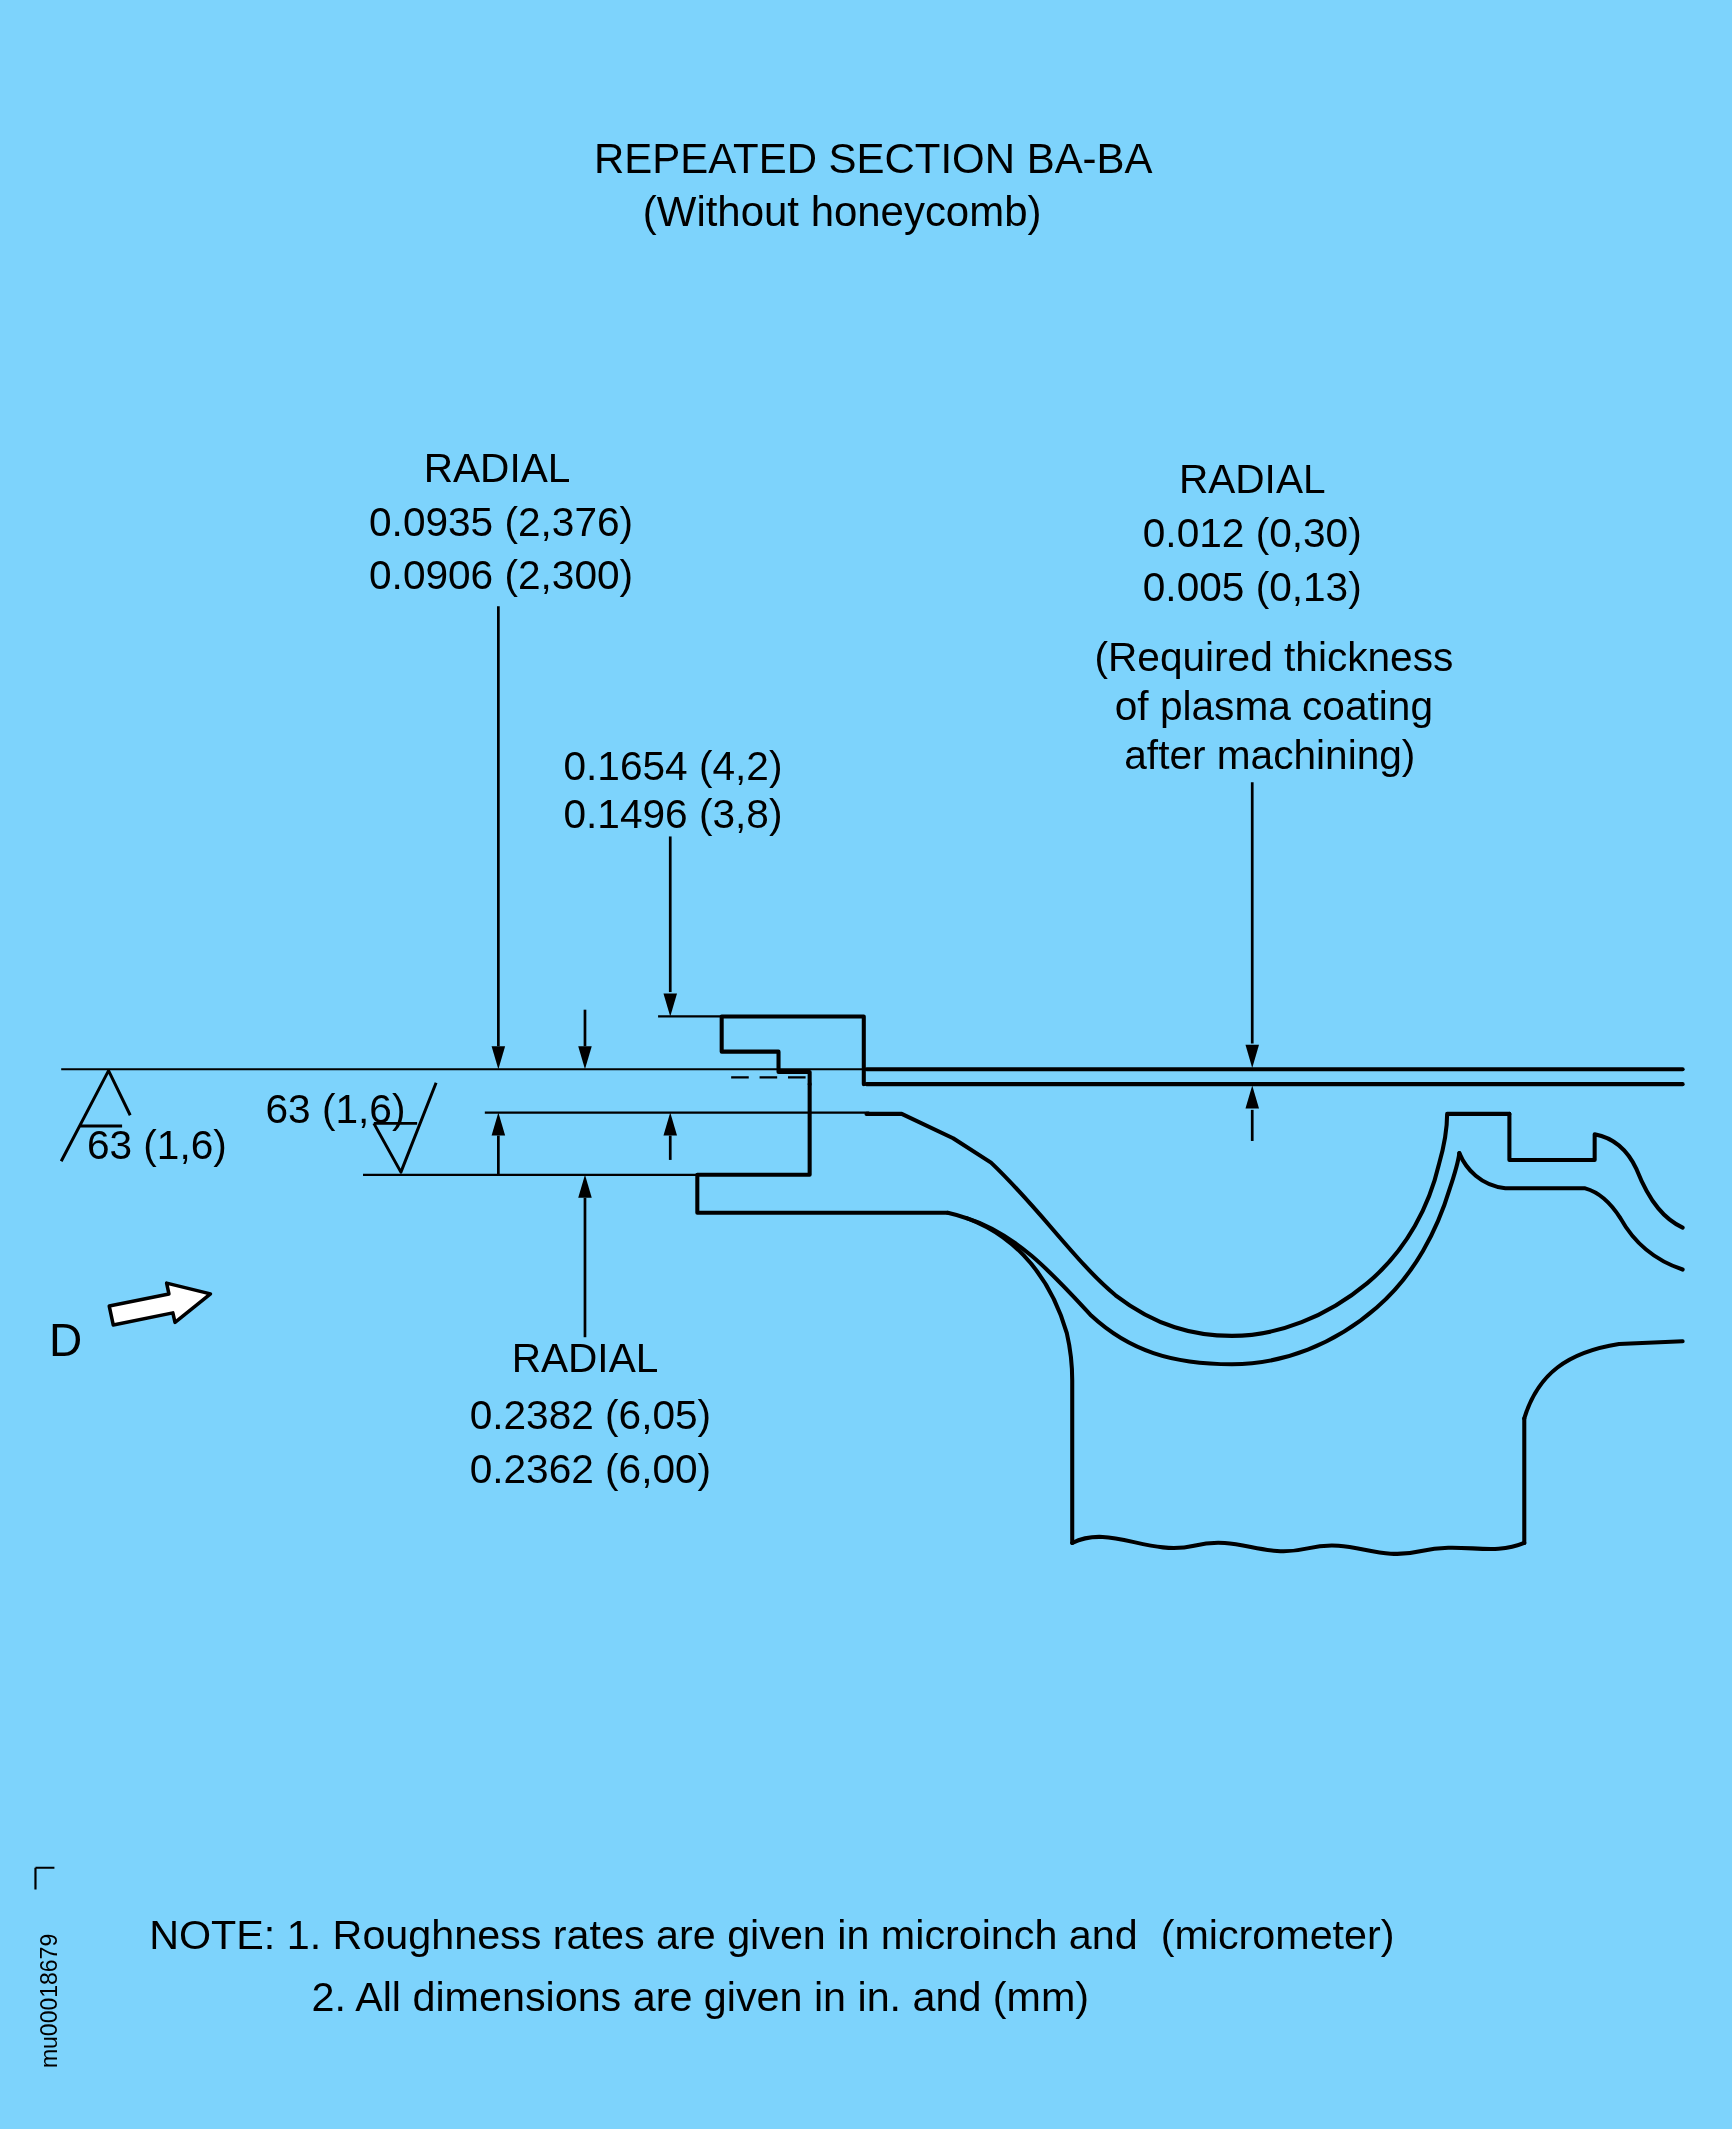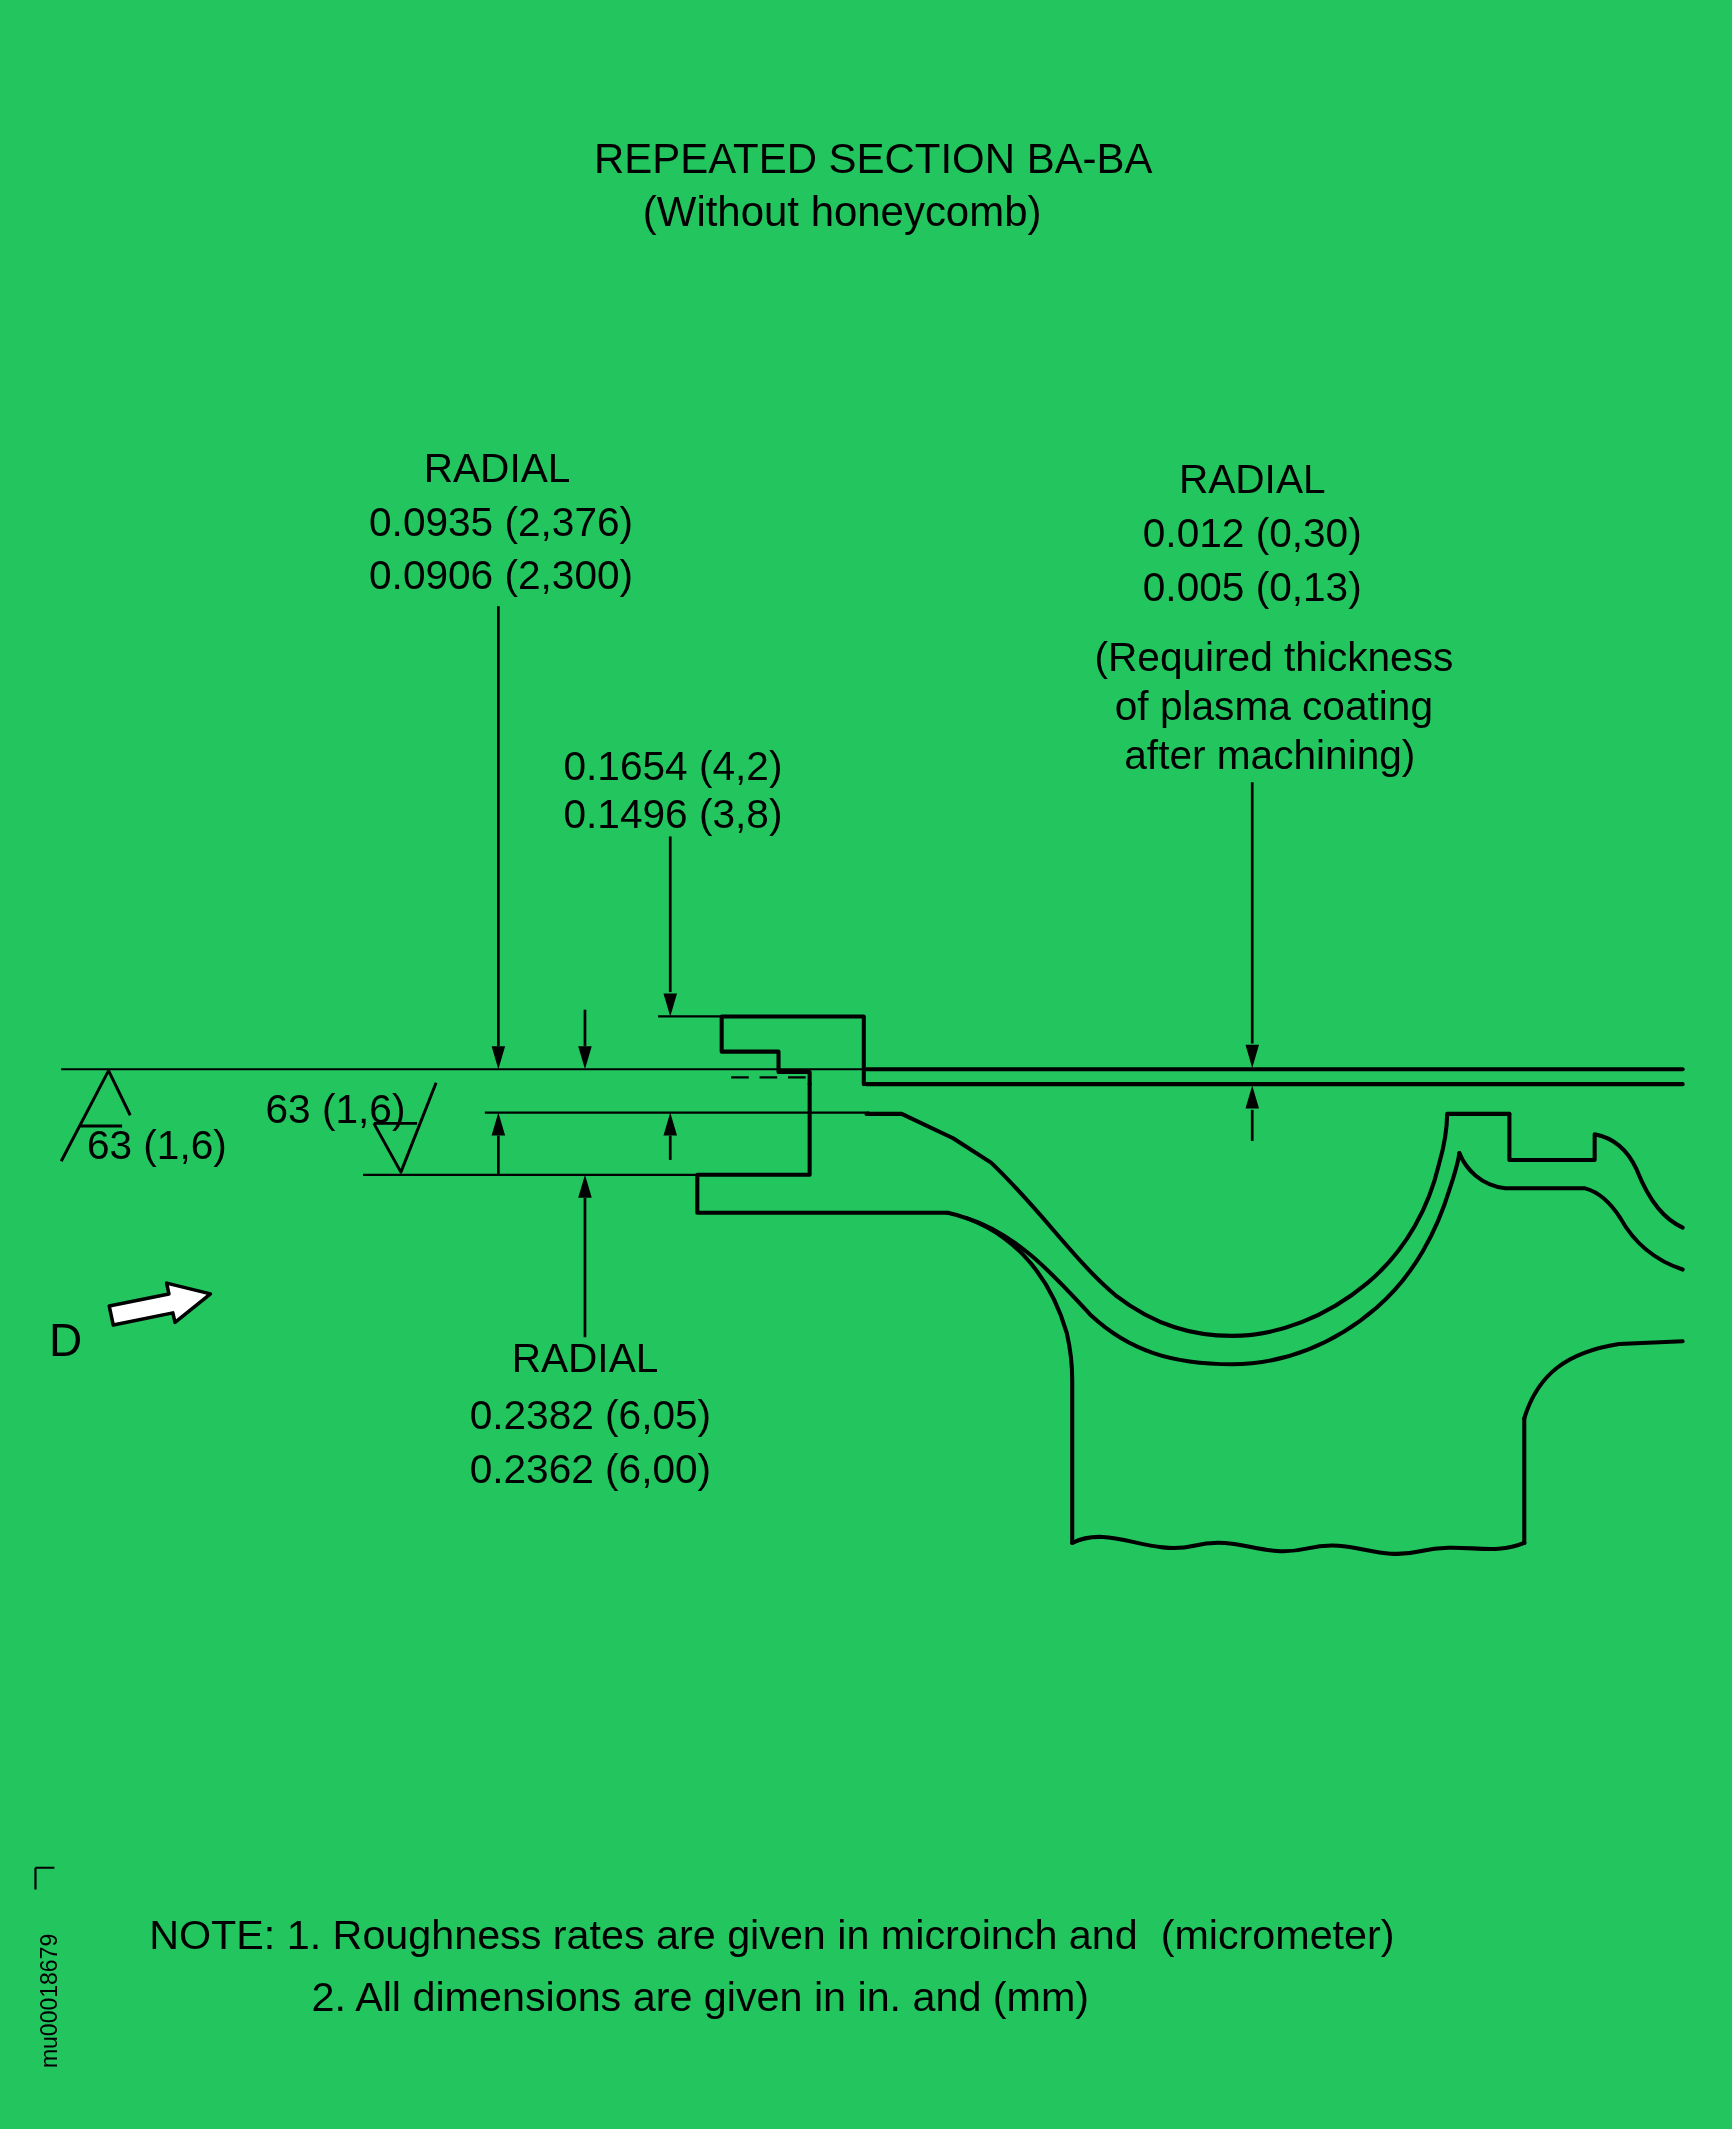--- a/index.html
+++ b/index.html
@@ -4,21 +4,21 @@
 <style>
   html, body {
     margin: 0;
     padding: 0;
     background: #ffffff;
   }
   .page {
     position: relative;
     width: 1733px;
     height: 2129px;
-    background: #22c55e;
+    background: #7dd3fc;
     overflow: hidden;
   }
   svg {
     display: block;
     width: 1733px;
     height: 2129px;
   }
   svg text {
     font-family: "Liberation Sans", sans-serif;
     fill: #000000;

